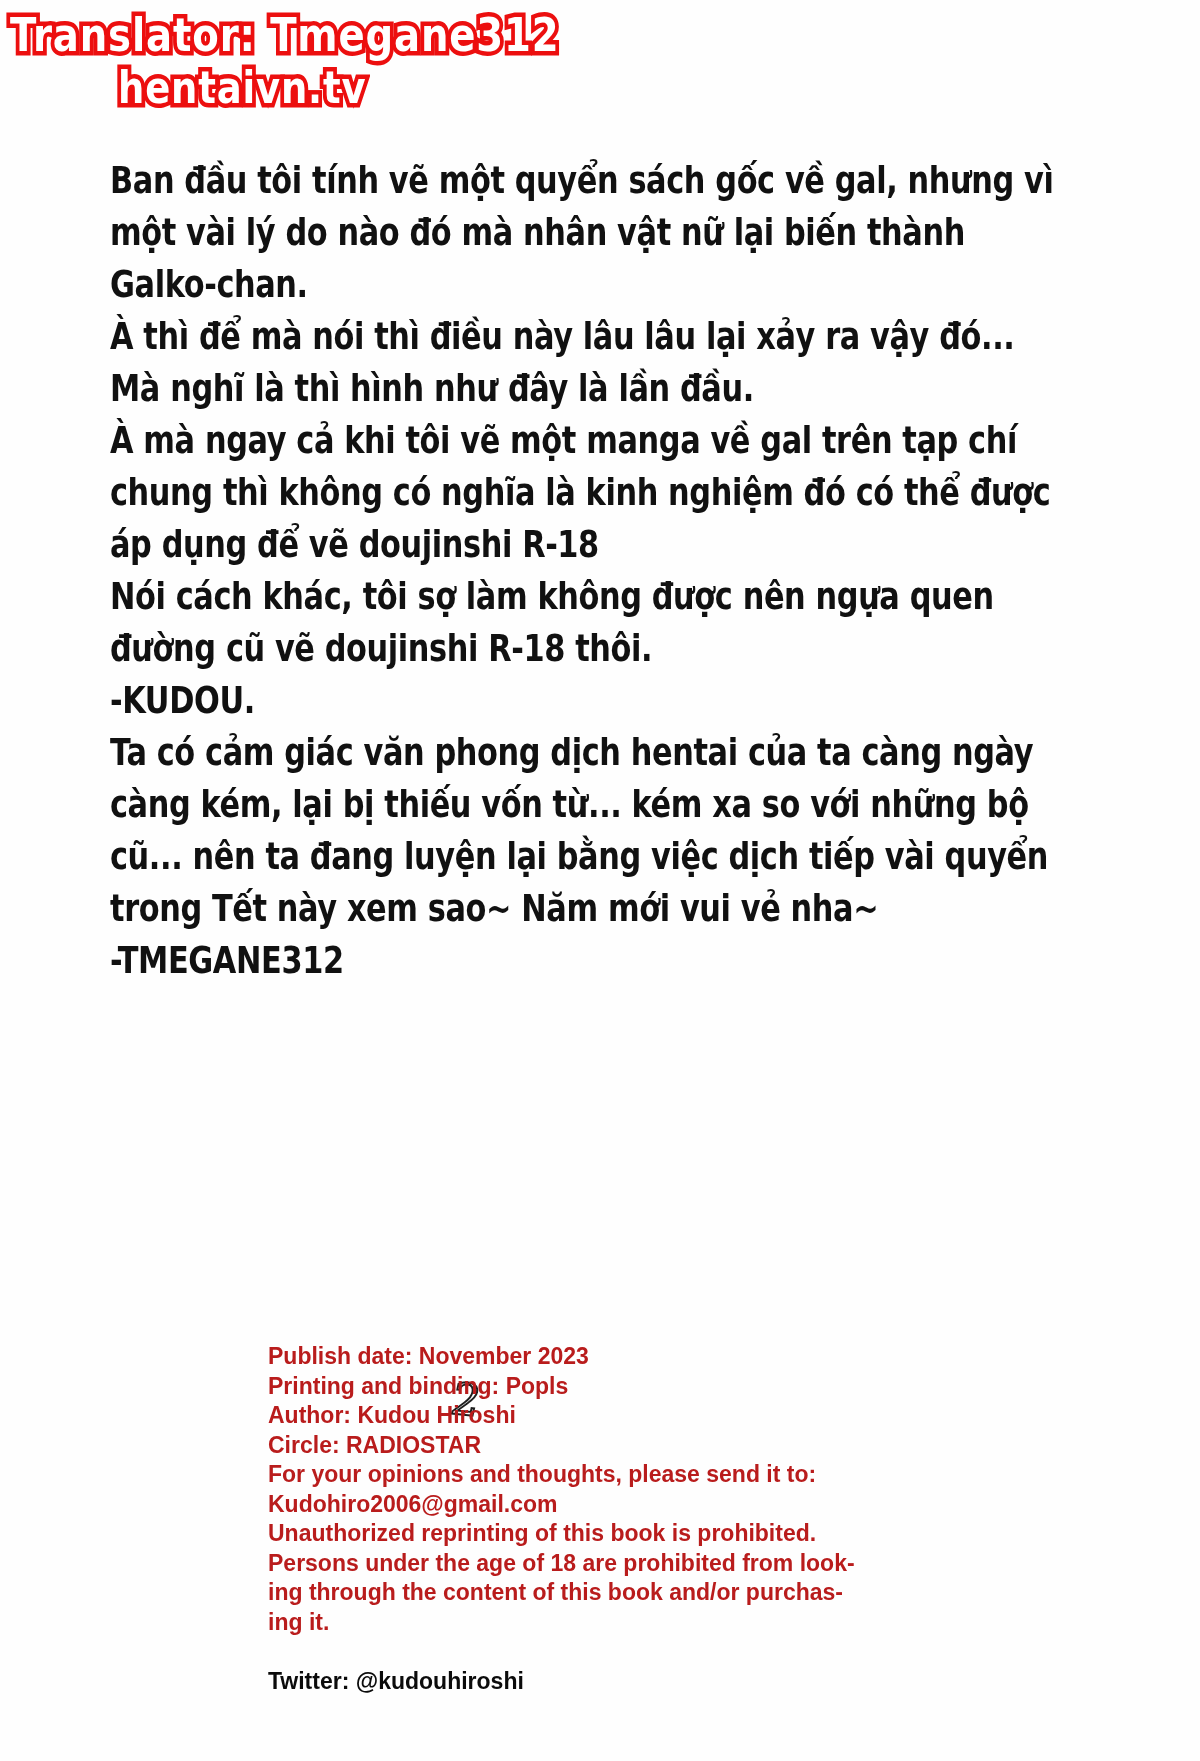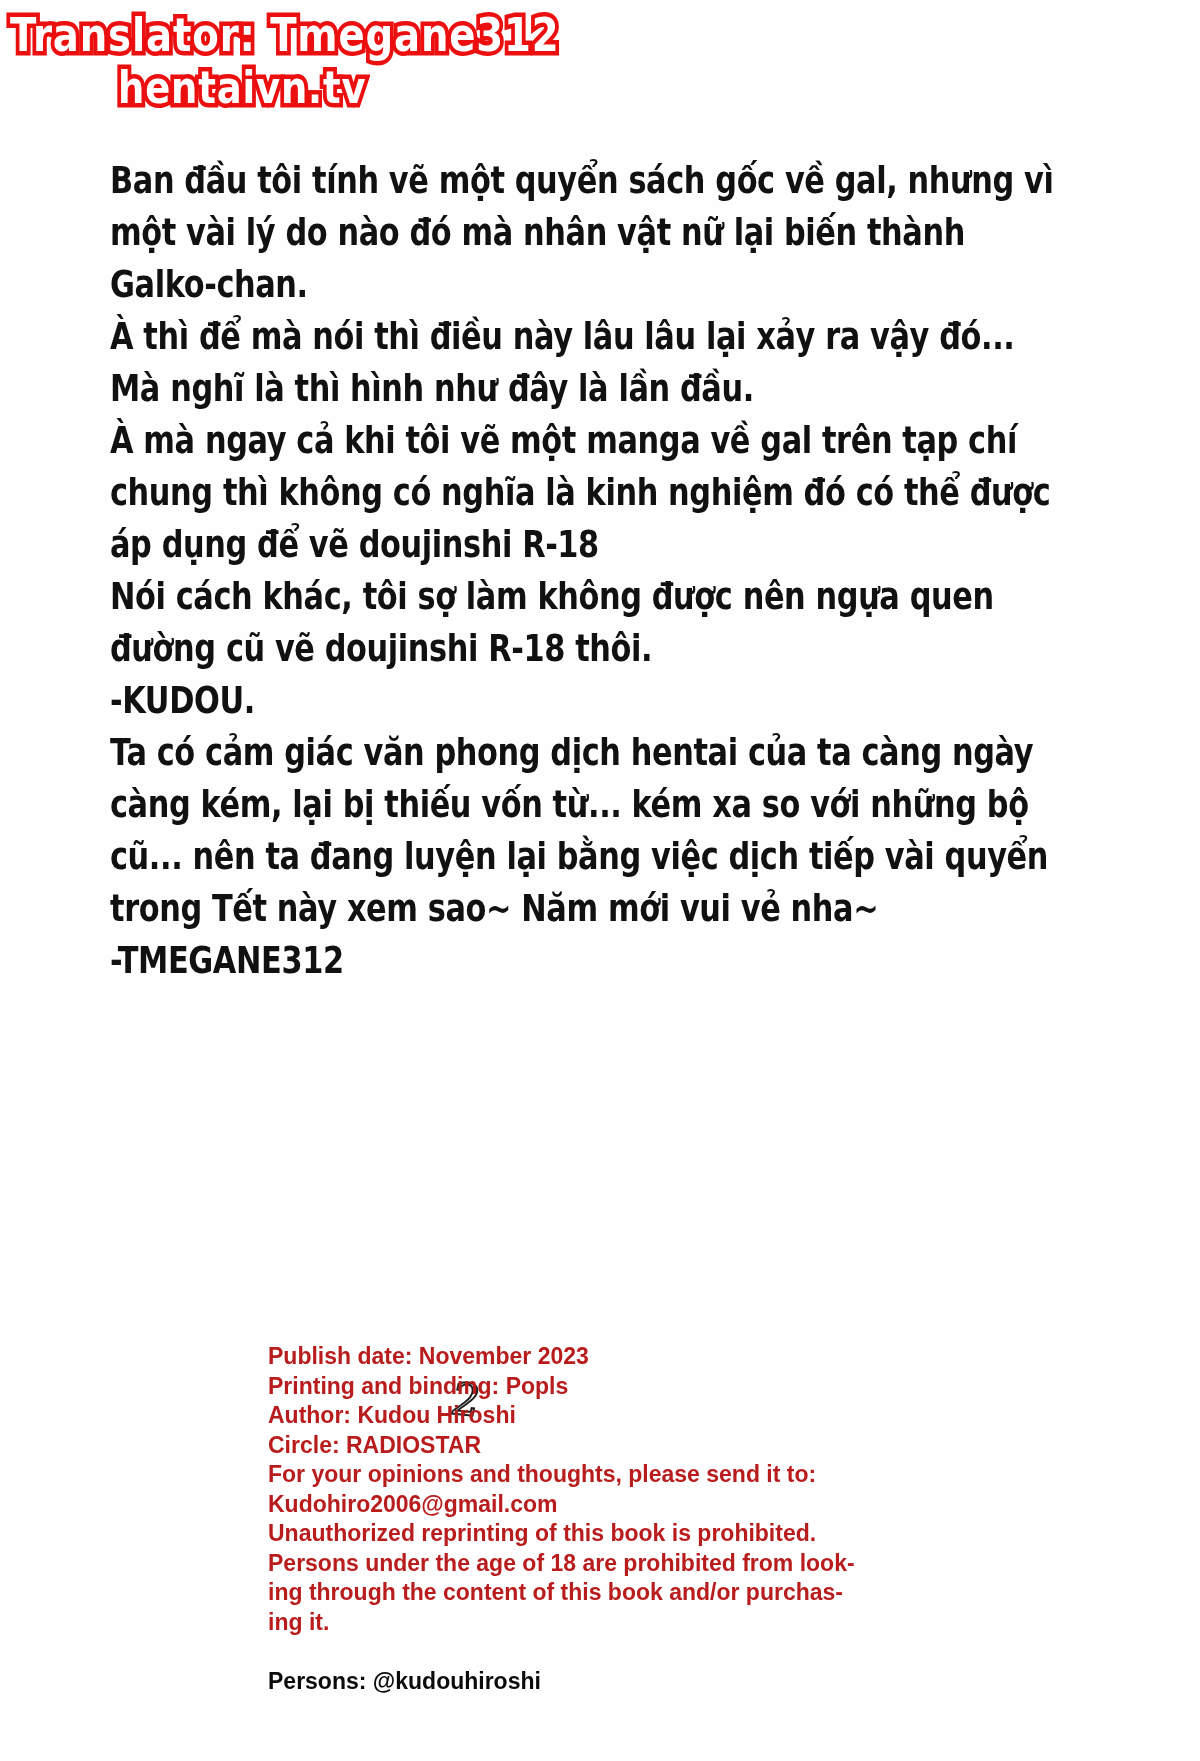--- a/index.html
+++ b/index.html
@@ -130,15 +130,15 @@
 Printing and binding: Popls
 Author: Kudou Hiroshi
 Circle: RADIOSTAR
 For your opinions and thoughts, please send it to:
 Kudohiro2006@gmail.com
 Unauthorized reprinting of this book is prohibited.
 Persons under the age of 18 are prohibited from look-
 ing through the content of this book and/or purchas-
 ing it.</div>
 
-  <div class="twitter-line">Persons: @kudouhiroshi</div>
+  <div class="twitter-line">Twitter: @kudouhiroshi</div>
 
 </div>
 
 </body></html>

